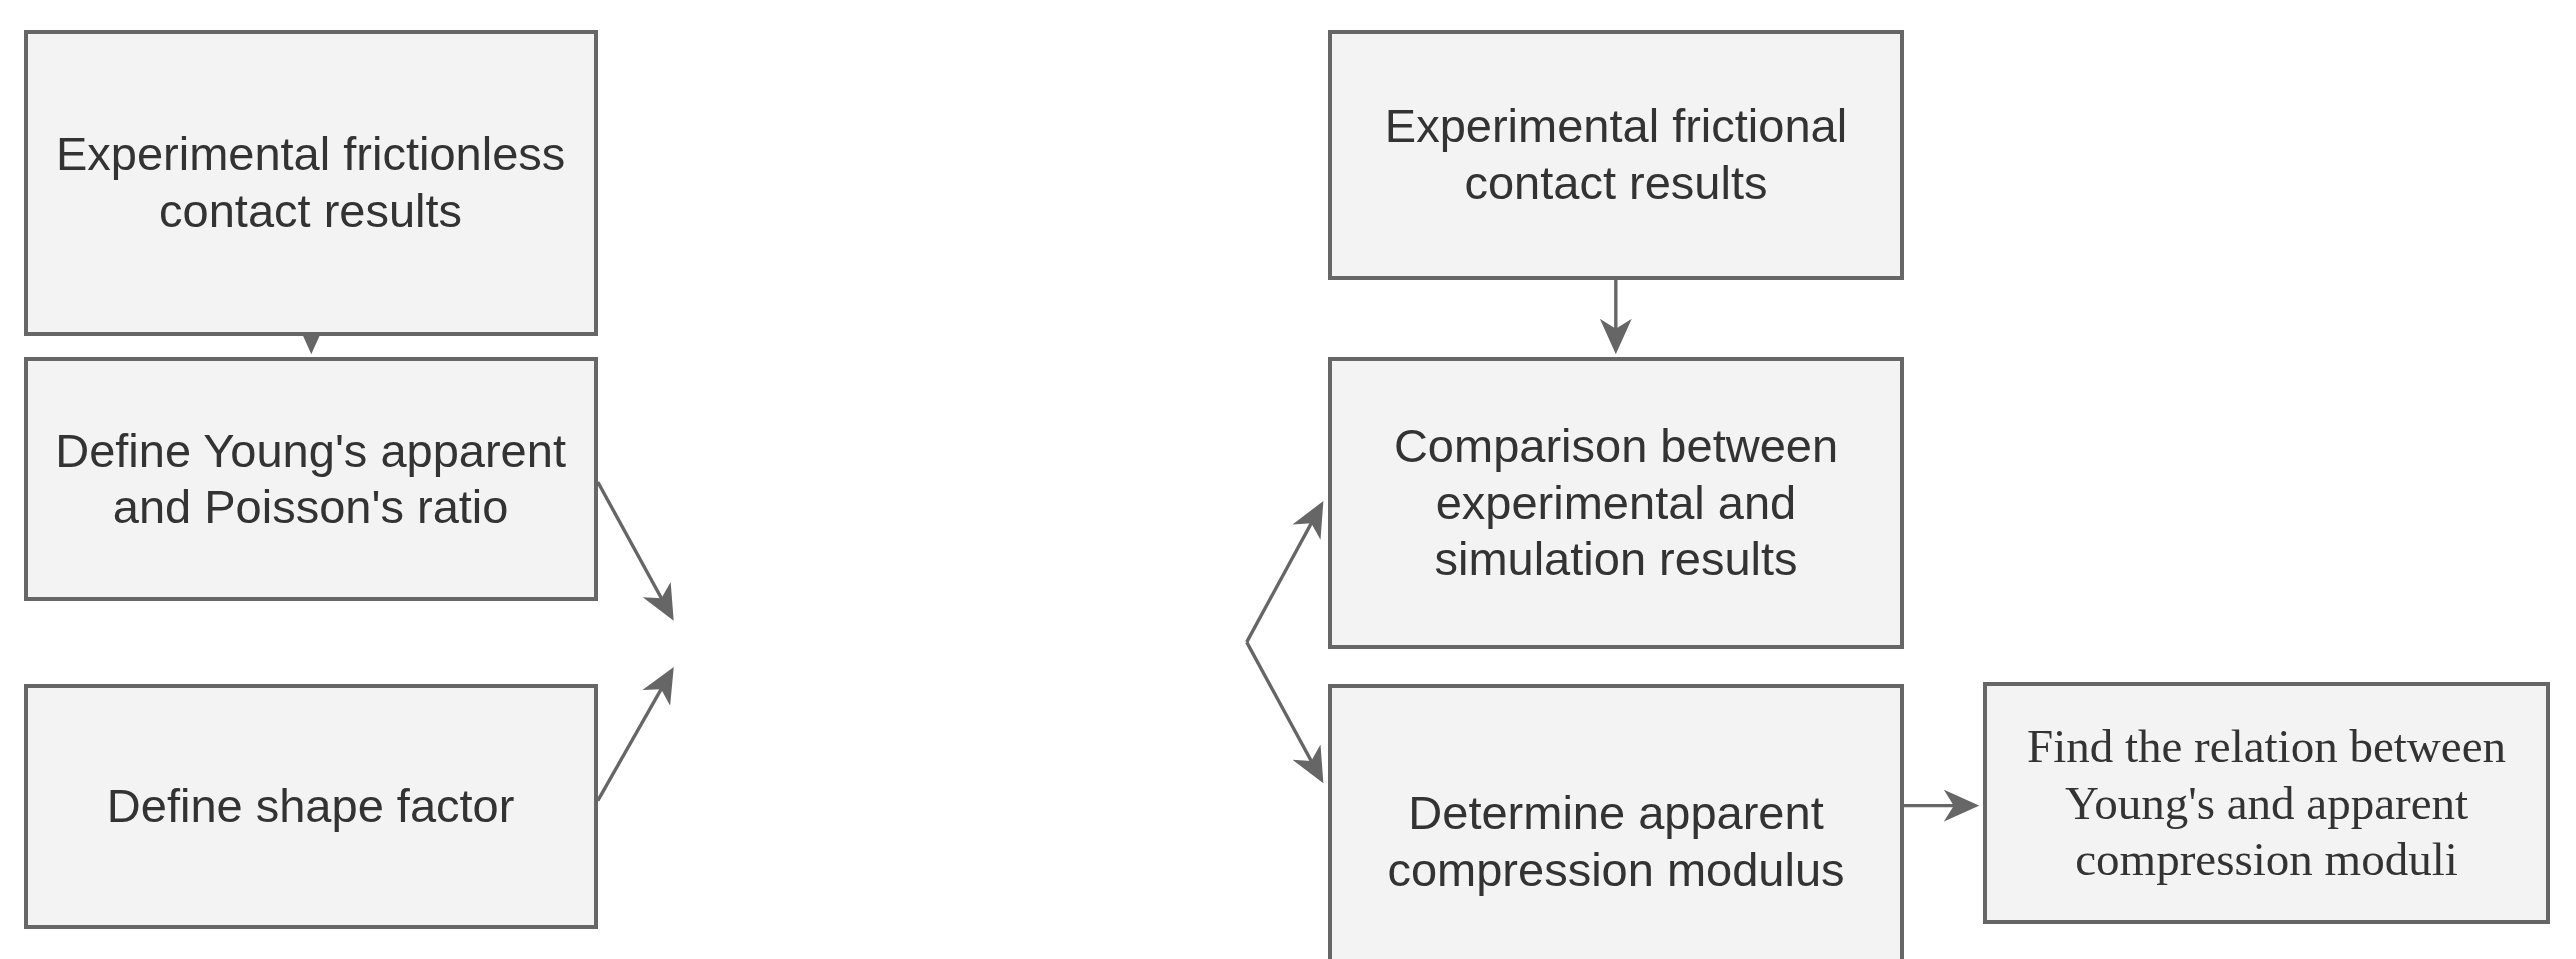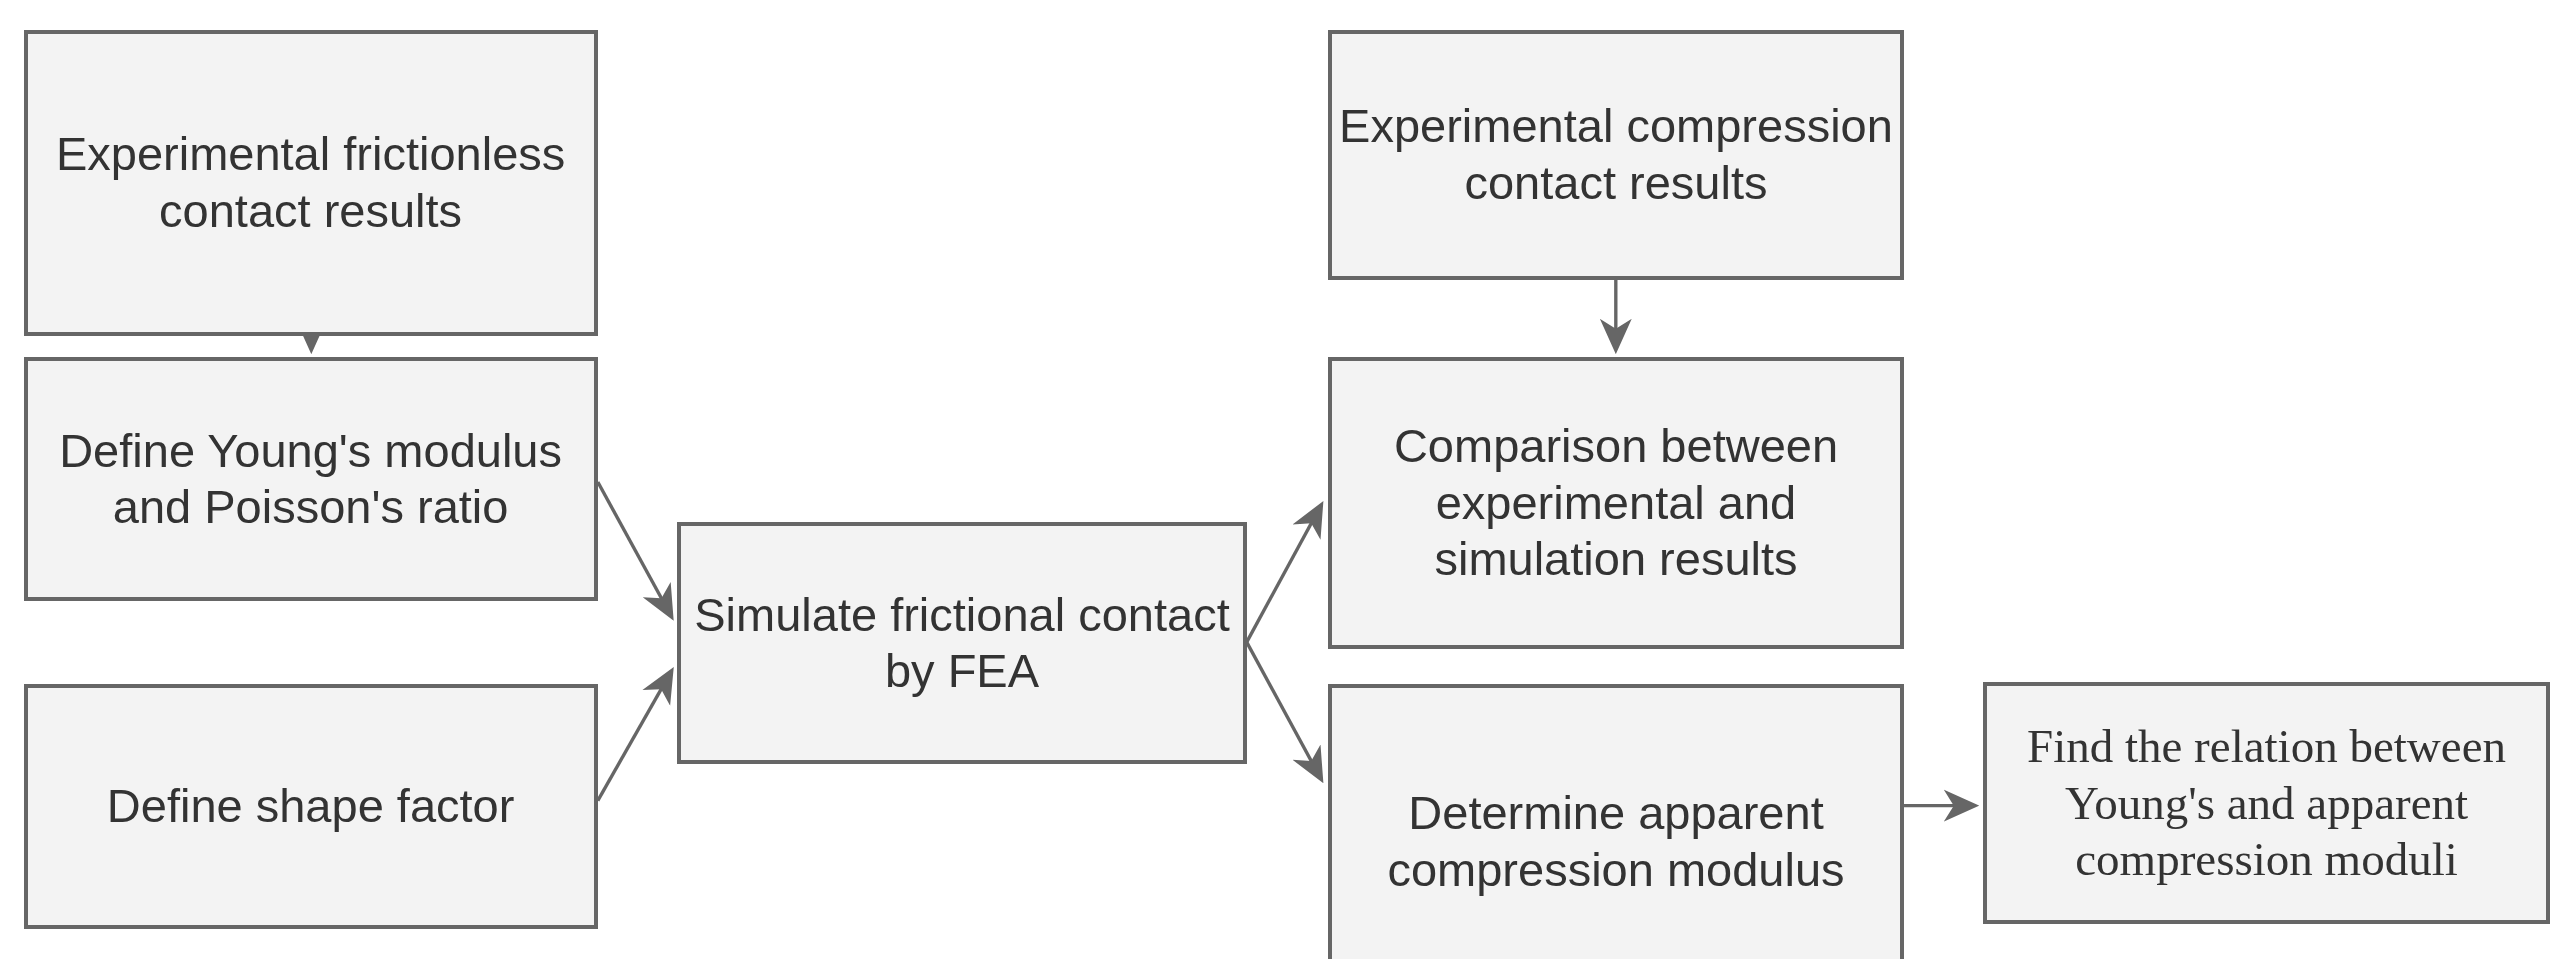--- a/index.html
+++ b/index.html
@@ -60,35 +60,31 @@
     <line class="edge-line" x1="1479" y1="762" x2="1567" y2="924" marker-end="url(#ah)"></line>
     <line class="edge-line" x1="2259" y1="956" x2="2342" y2="956" marker-end="url(#ah)"></line>
   </svg>
 
   <div class="node n-a">
     <span>Experimental frictionless
 contact results</span>
   </div>
 
   <div class="node n-b">
-    <span>Define Young's modulus
+    <span>Define Young's apparent
 and Poisson's ratio</span>
   </div>
 
   <div class="node n-c">
     <span>Define shape factor</span>
   </div>
 
-  <div class="node n-d">
-    <span>Simulate frictional contact
-by FEA</span>
-  </div>
 
   <div class="node n-e">
-    <span>Experimental compression
+    <span>Experimental frictional
 contact results</span>
   </div>
 
   <div class="node n-f">
     <span>Comparison between
 experimental and
 simulation results</span>
   </div>
 
   <div class="node n-g">

